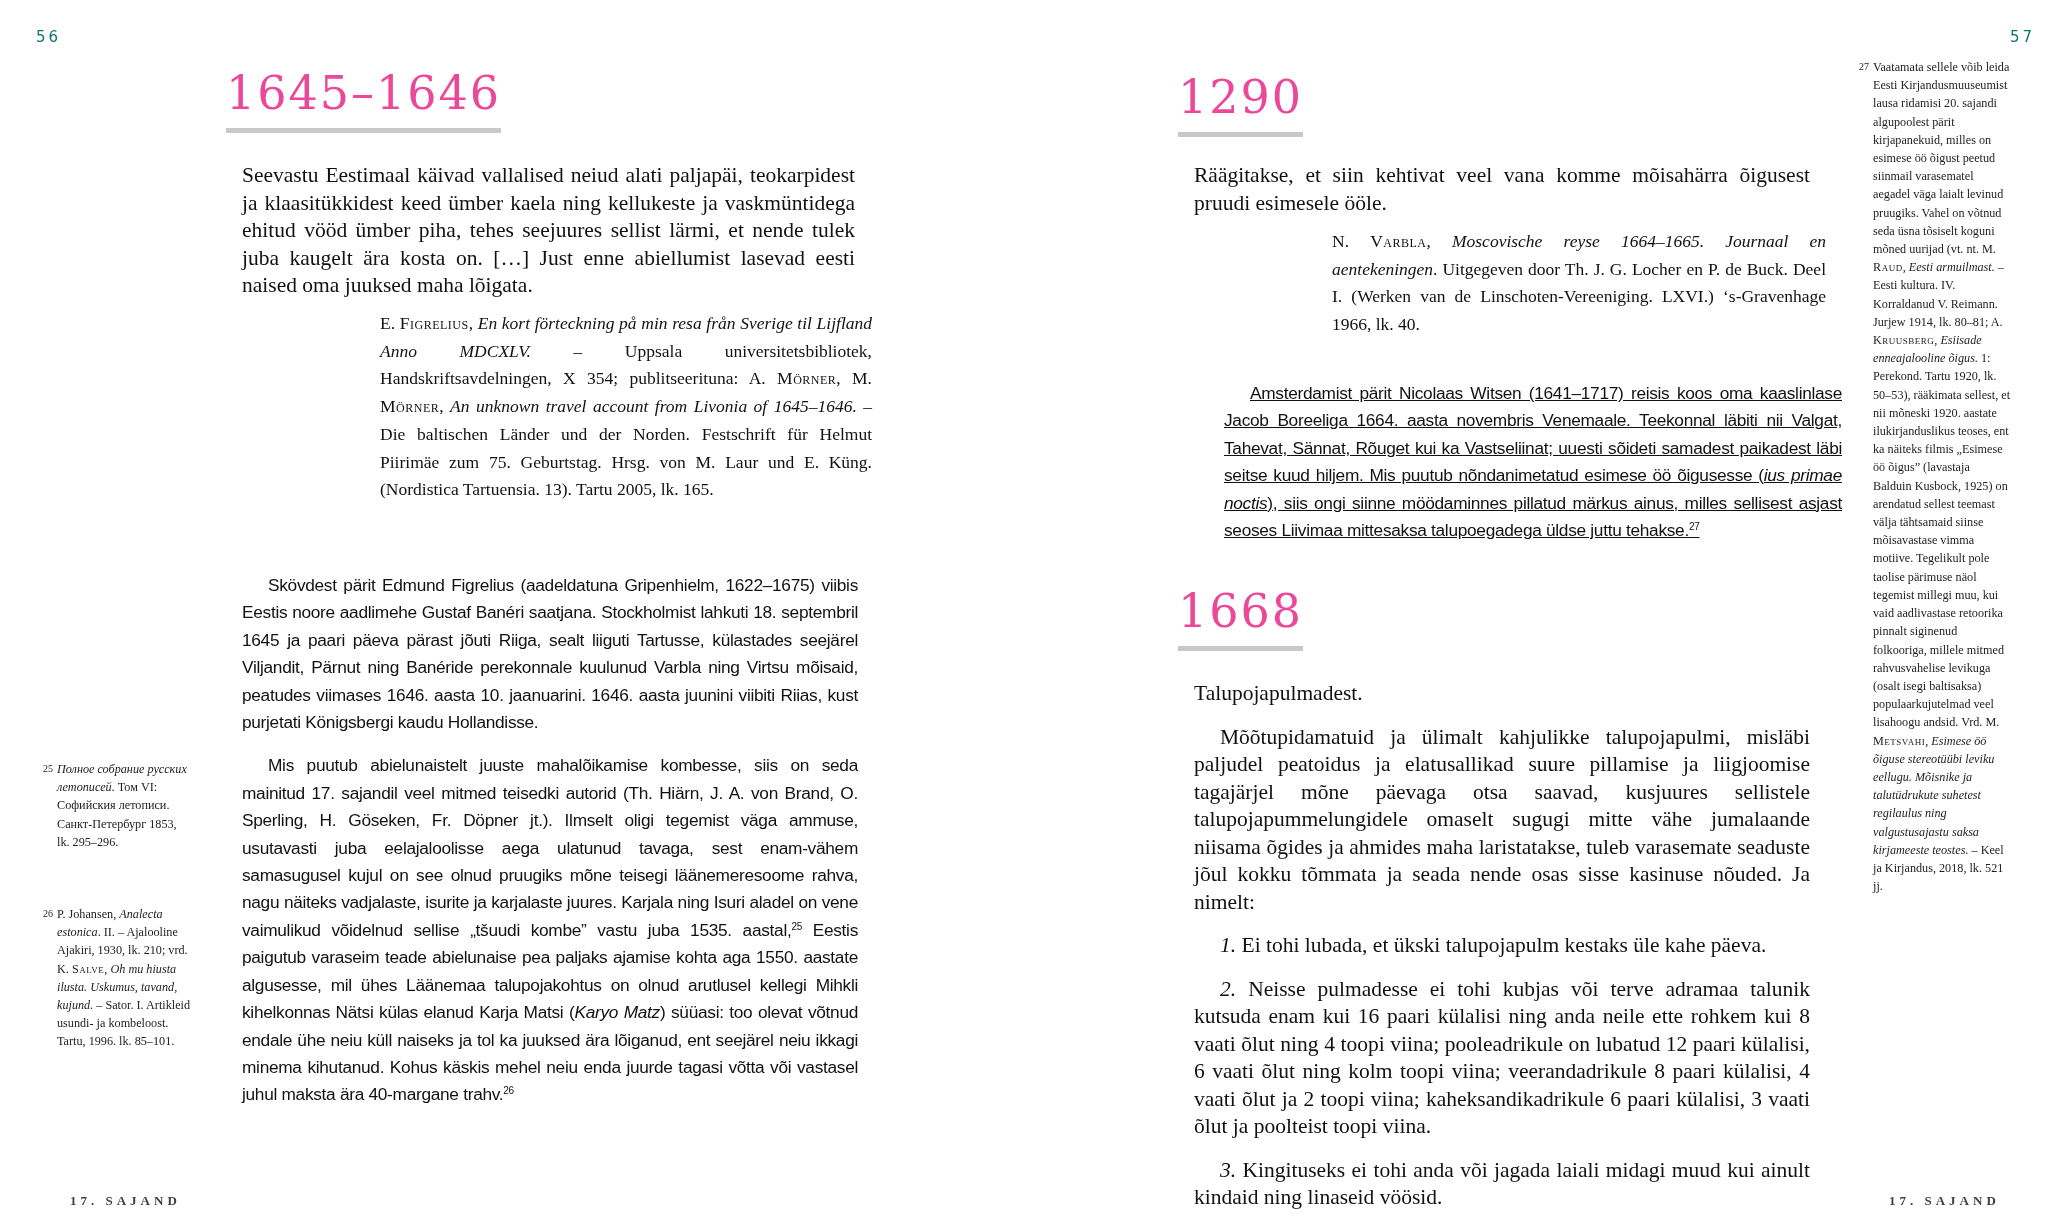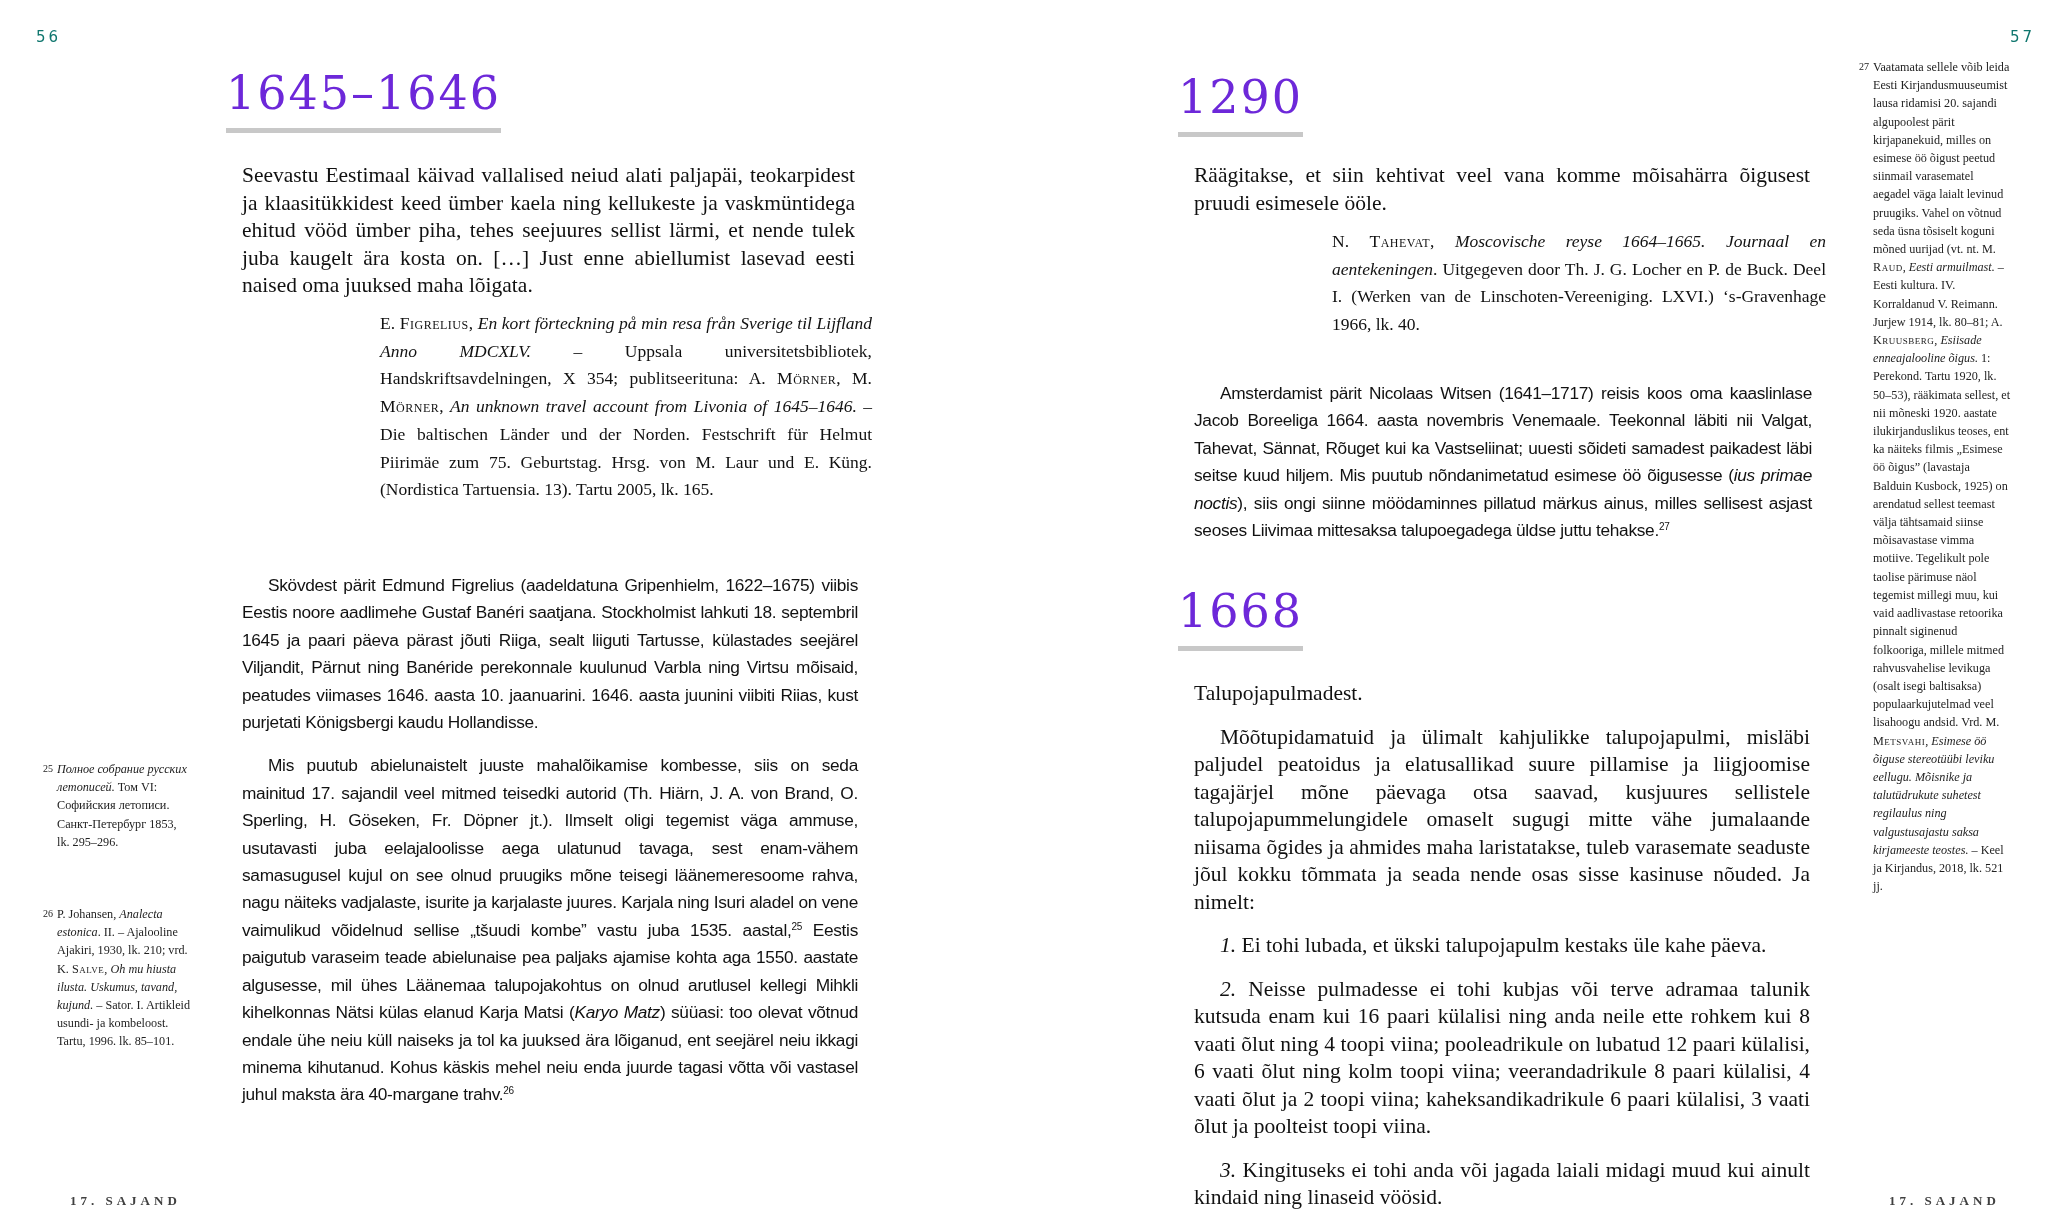--- a/index.html
+++ b/index.html
@@ -1,19 +1,19 @@
 <!DOCTYPE html>
 <html><head>
 <meta charset="utf-8">
 <style>
   html, body { margin: 0; padding: 0; background: #ffffff; }
   body { width: 2048px; height: 1229px; position: relative; overflow: hidden; color: #111; }
   .page-num { position: absolute; top: 28px; font-family: "DejaVu Sans", sans-serif; font-size: 15px; letter-spacing: 3px; color: #0f766e; }
   .running-foot { position: absolute; top: 1171px; font-family: "Liberation Serif", serif; font-size: 13px; letter-spacing: 4px; font-weight: bold; color: #404040; margin-top: 22px; }
-  .year-heading { position: absolute; font-family: "DejaVu Serif", serif; font-size: 46px; line-height: 1; color: #6d28d9; padding-bottom: 12px; border-bottom: 5px solid #c8c8c8; letter-spacing: 2px; font-weight: normal; }
+  .year-heading { position: absolute; font-family: "DejaVu Serif", serif; font-size: 46px; line-height: 1; color: #ec4899; padding-bottom: 12px; border-bottom: 5px solid #c8c8c8; letter-spacing: 2px; font-weight: normal; }
   .quote { position: absolute; font-family: "Liberation Serif", serif; font-size: 21.5px; line-height: 27.5px; text-align: justify; margin: 0; }
   .source { position: absolute; font-family: "Liberation Serif", serif; font-size: 17.5px; line-height: 27.7px; text-align: justify; margin: 0; }
   .sc { font-variant: small-caps; letter-spacing: 0.5px; }
   .body-sans { position: absolute; font-family: "Liberation Sans", sans-serif; font-size: 17.3px; line-height: 27.4px; text-align: justify; margin: 0; letter-spacing: -0.3px; }
   .body-sans p, .quote p { margin: 16px; text-indent: 26px; text-align: justify; }
   .body-sans p.noindent, .quote p.noindent { text-indent: 0; }
   .footnote { position: absolute; font-family: "Liberation Serif", serif; font-size: 12.2px; line-height: 18.2px; color: #222; margin: 0; }
   .footnote .fn-num { position: absolute; left: -14px; top: 0; font-size: 10px; }
   sup { font-size: 10px; line-height: 0; vertical-align: 6px; }
 </style>
@@ -45,23 +45,23 @@
 
 <div>
   <div class="page-num" style="left:1997px;margin-left:13px;">57</div>
 
   <h1 class="year-heading" style="left:1178px; top:74px; margin:0;">1290</h1>
 
   <div class="quote" style="left:1178px; top:146px; width:648px;">
     <p class="noindent">Räägitakse, et siin kehtivat veel vana komme mõisahärra õigusest pruudi esimesele ööle.</p>
   </div>
 
-  <p class="source" style="left:1332px; top:228px; width:494px;"><span>N. </span><span class="sc">Tahevat</span><span>, </span><i>Moscovische reyse 1664–1665. Journaal en aentekeningen</i><span>. Uitgegeven door Th. J. G. Locher en P. de Buck. Deel I. (Werken van de Linschoten-Vereeniging. LXVI.) ‘s-Gravenhage 1966, lk. 40.</span></p>
+  <p class="source" style="left:1332px; top:228px; width:494px;"><span>N. </span><span class="sc">Varbla</span><span>, </span><i>Moscovische reyse 1664–1665. Journaal en aentekeningen</i><span>. Uitgegeven door Th. J. G. Locher en P. de Buck. Deel I. (Werken van de Linschoten-Vereeniging. LXVI.) ‘s-Gravenhage 1966, lk. 40.</span></p>
 
-  <div class="body-sans" style="left:1178px; top:364px; width:650px;">
+  <div class="body-sans" style="left:1208px; top:364px; width:650px;text-decoration:underline;">
     <p><span>Amsterdamist pärit Nicolaas Witsen (1641–1717) reisis koos oma kaaslinlase Jacob Boreeliga 1664. aasta novembris Venemaale. Teekonnal läbiti nii Valgat, Tahevat, Sännat, Rõuget kui ka Vastseliinat; uuesti sõideti samadest paikadest läbi seitse kuud hiljem. Mis puutub nõndanimetatud esimese öö õigusesse (</span><i>ius primae noctis</i><span>), siis ongi siinne möödaminnes pillatud märkus ainus, milles sellisest asjast seoses Liivimaa mittesaksa talupoegadega üldse juttu tehakse.</span><sup>27</sup></p>
   </div>
 
   <h1 class="year-heading" style="left:1178px; top:588px; margin:0;">1668</h1>
 
   <div class="quote" style="left:1178px; top:664px; width:648px;">
     <p class="noindent">Talupojapulmadest.</p>
     <p>Mõõtupidamatuid ja ülimalt kahjulikke talupojapulmi, misläbi paljudel peatoidus ja elatusallikad suure pillamise ja liigjoomise tagajärjel mõne päevaga otsa saavad, kusjuures sellistele talupojapummelungidele omaselt sugugi mitte vähe jumalaande niisama õgides ja ahmides maha laristatakse, tuleb varasemate seaduste jõul kokku tõmmata ja seada nende osas sisse kasinuse nõuded. Ja nimelt:</p>
     <p><i>1.</i><span> Ei tohi lubada, et ükski talupojapulm kestaks üle kahe päeva.</span></p>
     <p><i>2.</i><span> Neisse pulmadesse ei tohi kubjas või terve adramaa talunik kutsuda enam kui 16 paari külalisi ning anda neile ette rohkem kui 8 vaati õlut ning 4 toopi viina; pooleadrikule on lubatud 12 paari külalisi, 6 vaati õlut ning kolm toopi viina; veerandadrikule 8 paari külalisi, 4 vaati õlut ja 2 toopi viina; kaheksandikadrikule 6 paari külalisi, 3 vaati õlut ja poolteist toopi viina.</span></p>

